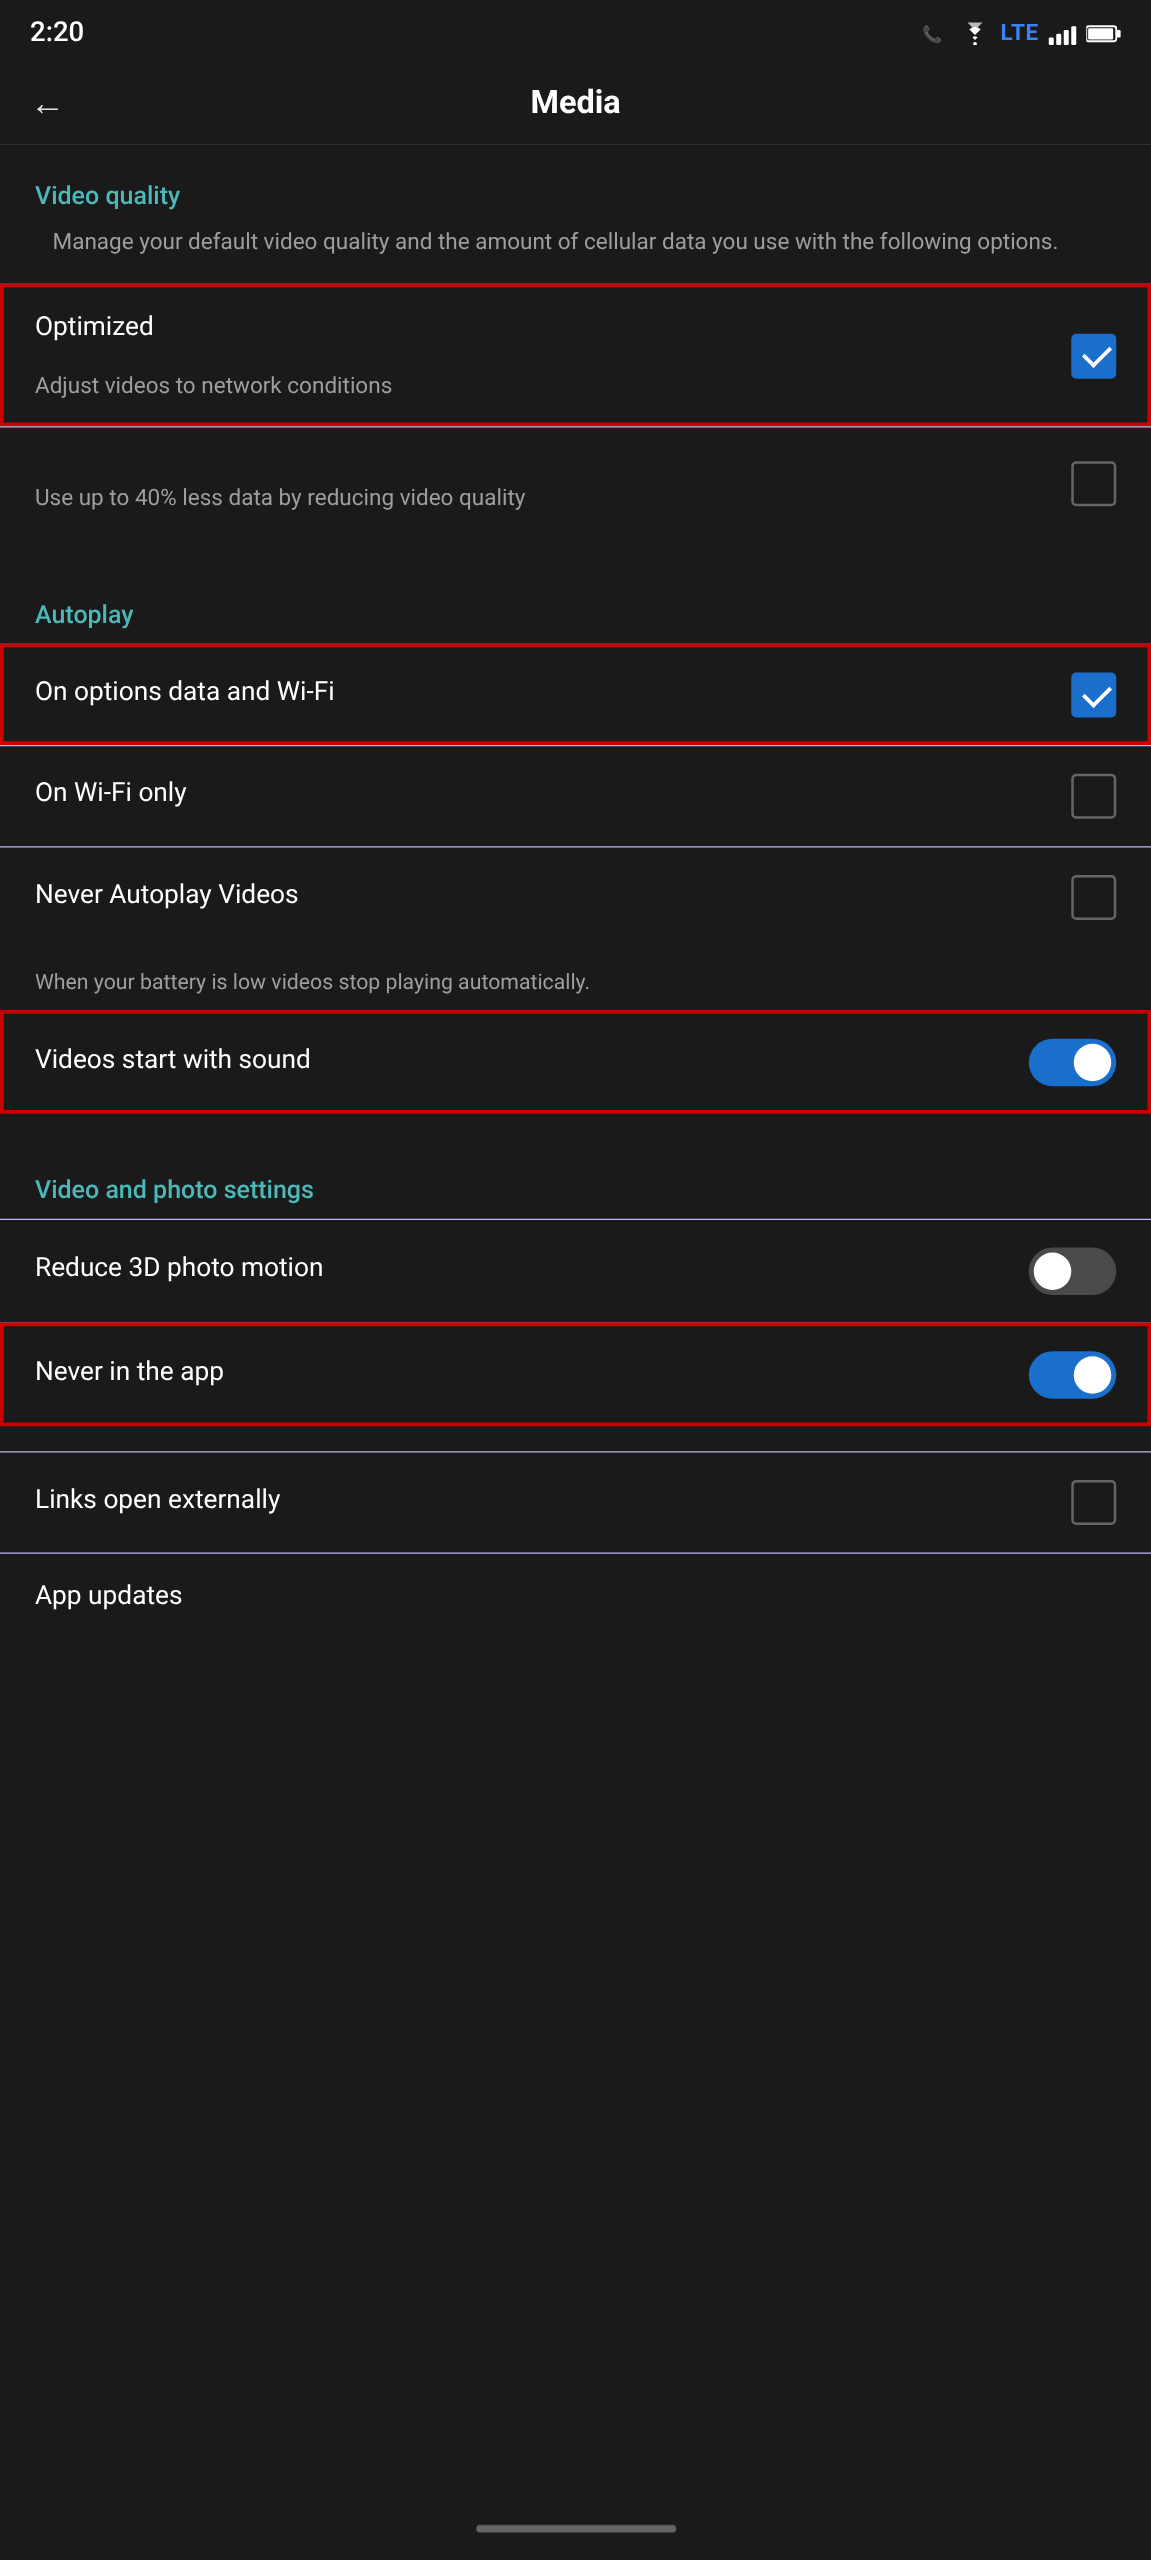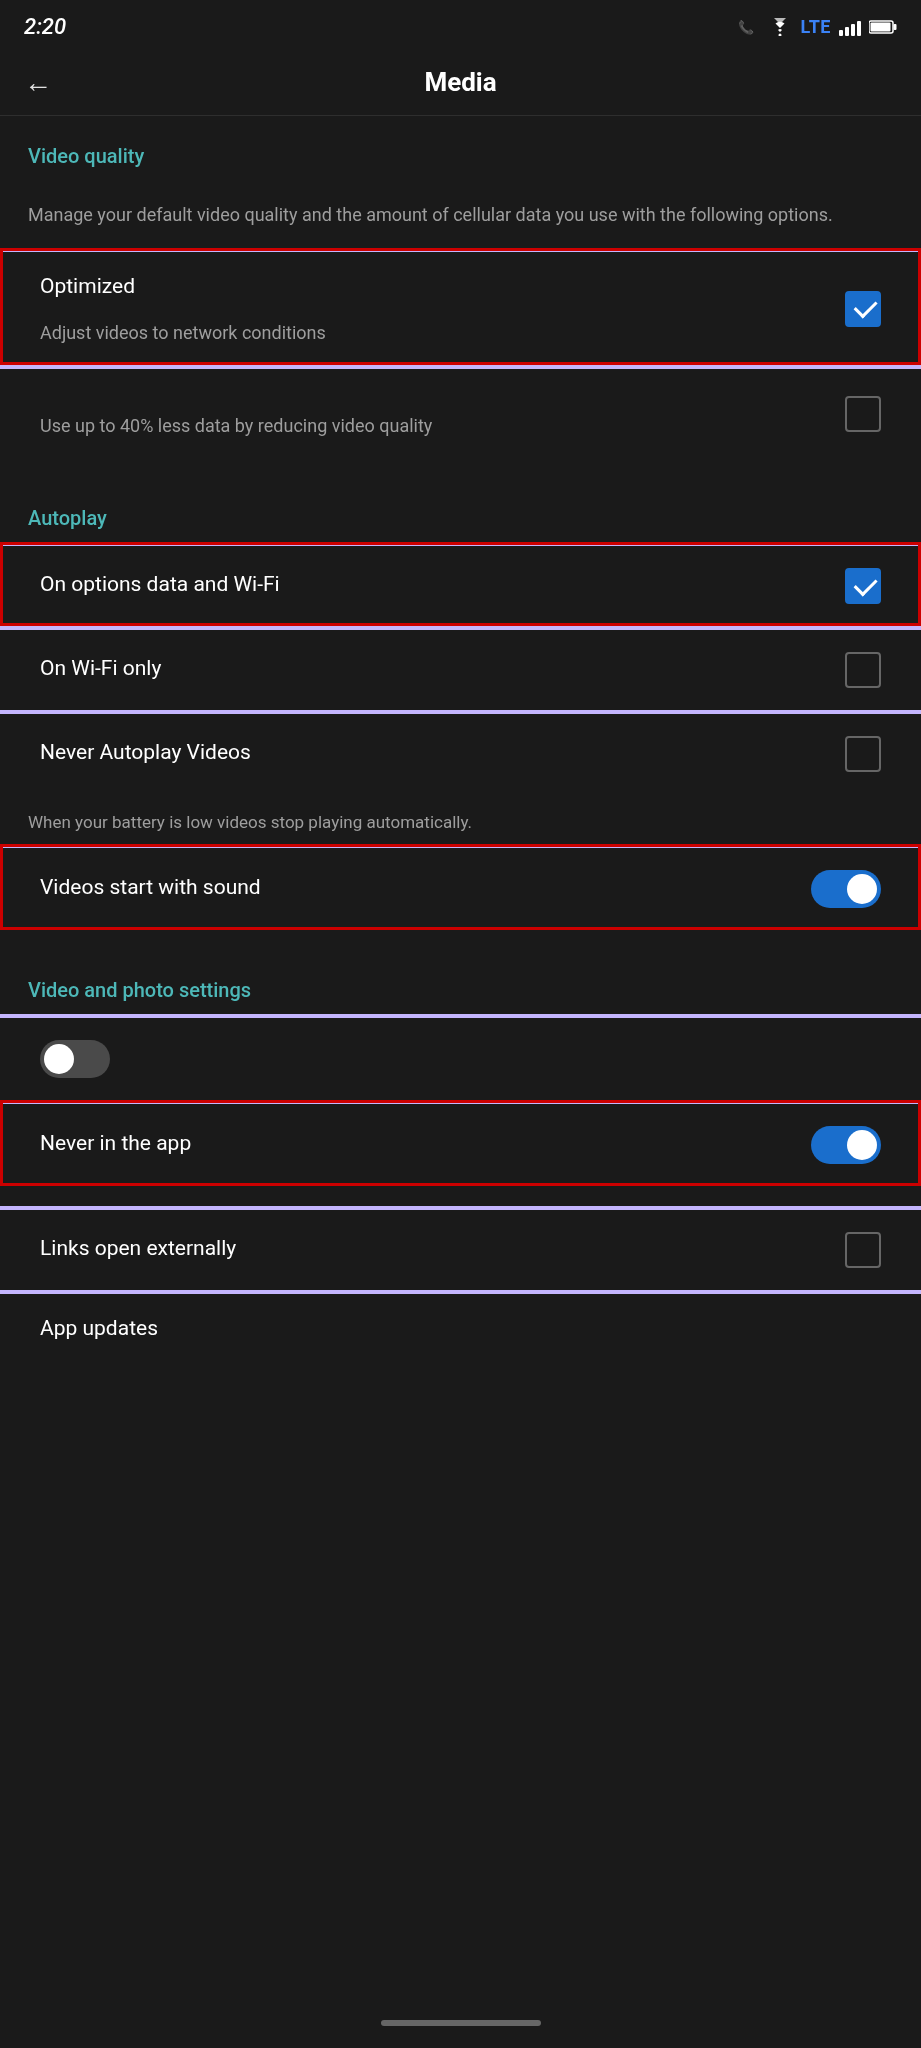--- a/index.html
+++ b/index.html
@@ -21,21 +21,20 @@
       justify-content: space-between;
       align-items: center;
       padding: 14px 24px 10px 24px;
       background: #1a1a1a;
     }
 
     .status-time {
       font-size: 22px;
       font-weight: 500;
       color: #ffffff;
-      font-style: italic;
     }
 
     .status-icons {
       display: flex;
       align-items: center;
       gap: 8px;
       color: #ffffff;
       font-size: 16px;
     }
 
@@ -76,31 +75,30 @@
     .section-header {
       font-size: 20px;
       color: #4db8b8;
       padding: 28px 28px 12px 28px;
       font-weight: 500;
     }
 
     .section-description {
       font-size: 18px;
       color: #9e9e9e;
-      padding: 0 28px 20px 28px;
+      padding: 0 28px 20px 42px;
       line-height: 1.5;
-      margin-top: 21px;
     }
 
     .settings-item {
       display: flex;
       align-items: center;
-      justify-content: space-between;
-      padding: 22px 40px;
-      border-top: 4px solid #c4b5fd;
+      justify-content: center;
+      padding: 22px 28px;
+      border-top: 1px solid #c4b5fd;
       cursor: pointer;
       position: relative;
     }
 
     .settings-item.highlighted {
       outline: 3px solid #cc0000;
       outline-offset: -3px;
     }
 
     .item-text {
@@ -336,20 +334,23 @@
       </div>
     </div>
   </div>
 
   <div class="spacer"></div>
 
   <div>
     <div class="section-header">Video and photo settings</div>
 
     <div class="settings-item">
+      <div class="item-text">
+        <div class="item-title">Reduce 3D photo motion</div>
+      </div>
       <div class="toggle off">
         <div class="toggle-knob"></div>
       </div>
     </div>
 
     <div class="settings-item highlighted">
       <div class="item-text">
         <div class="item-title">Never in the app</div>
       </div>
       <div class="toggle on">

